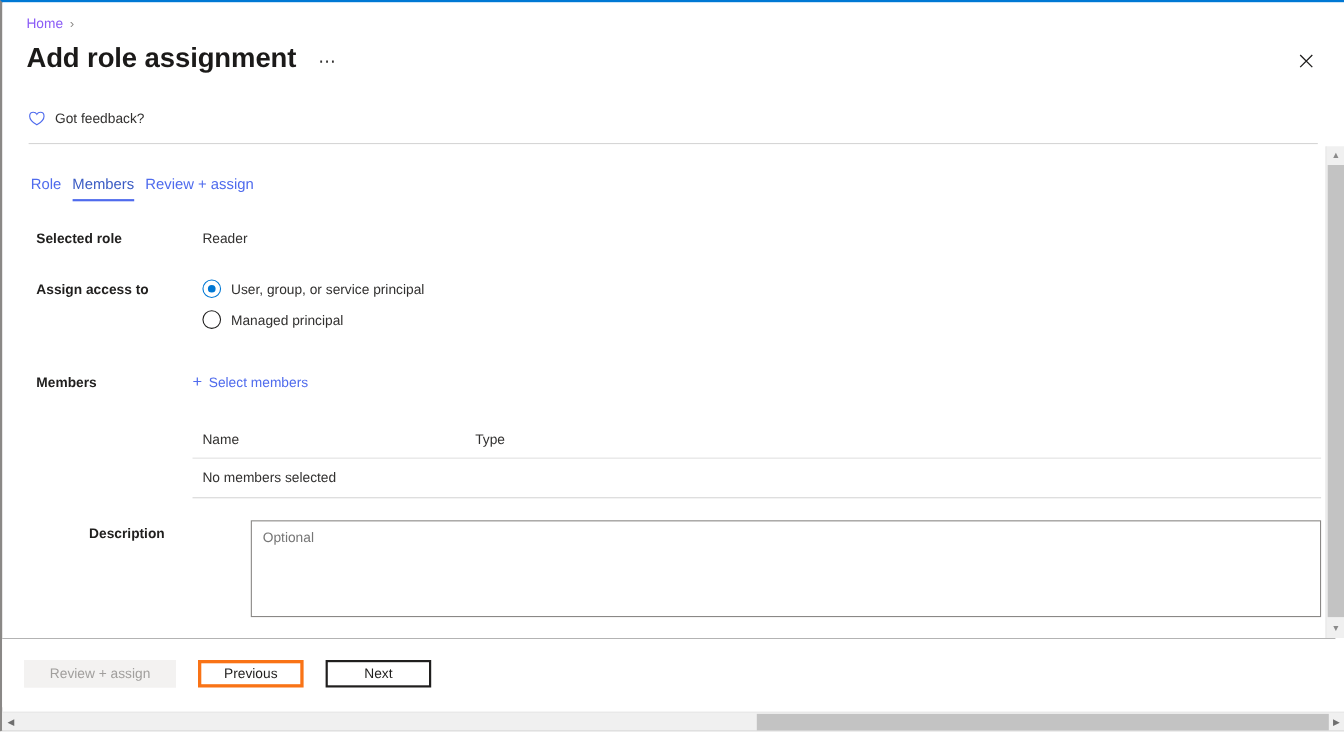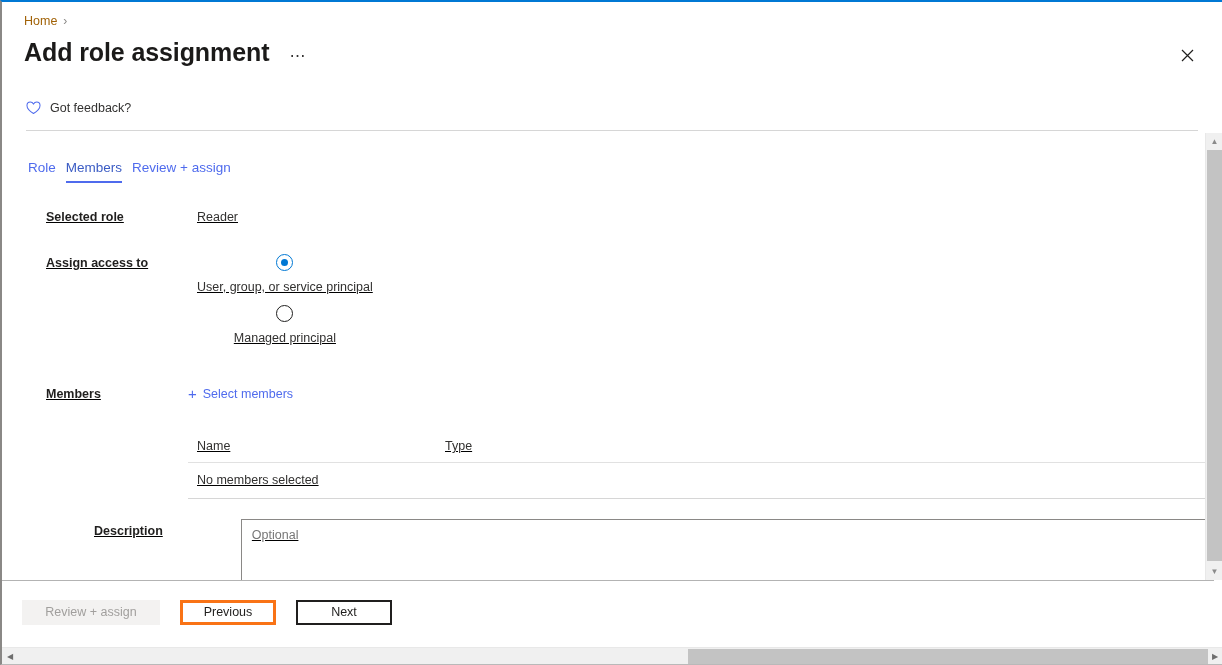--- a/index.html
+++ b/index.html
@@ -17,21 +17,21 @@
     border-left: 2px solid #8a8886;
     border-bottom: 1px solid #b9b9b9;
   }
 
   
   .breadcrumb {
     position: absolute; left: 22px; top: 12px;
     display: flex; align-items: center; gap: 6px;
     font-size: 12.5px;
   }
-  .breadcrumb-link { color: #a16207; cursor: pointer; }
+  .breadcrumb-link { color: #8b5cf6; cursor: pointer; }
   .breadcrumb-sep { color: #8a8886; font-size: 12px; }
 
   .title-row {
     position: absolute; left: 22px; top: 36px;
     display: flex; align-items: center; gap: 16px;
   }
   .page-title {
     font-size: 25px; font-weight: 600; color: #1b1a19;
     letter-spacing: -0.1px; line-height: 1.15;
   }
@@ -69,31 +69,31 @@
     font-size: 13.5px; color: #4f6bed; cursor: pointer;
     padding-bottom: 8px; position: relative; white-space: nowrap;
   }
   .tab.active { color: #3b5cc4; }
   .tab.active::after {
     content: ""; position: absolute; left: 0; right: 0; bottom: 0;
     height: 2px; background: #4f6bed;
   }
 
   
-  .form { position: absolute; left: 16px; top: 206px; width: 1196px; text-decoration: underline; }
+  .form { position: absolute; left: 3px; top: 206px; width: 1196px; }
   .row { display: flex; align-items: flex-start; }
   .row-label {
     width: 179px; padding-left: 28px;
     font-size: 12.5px; font-weight: 700; color: #201f1e;
     line-height: 18px;
   }
   .row-value { font-size: 12.5px; color: #323130; line-height: 18px; }
 
   .radio-group { display: flex; flex-direction: column; gap: 11px; }
-  .radio-item { display: flex; align-items: center; gap: 9px; cursor: pointer; flex-direction: column; }
+  .radio-item { display: flex; align-items: center; gap: 9px; cursor: pointer; }
   .radio-outer {
     width: 17px; height: 17px; border-radius: 50%;
     border: 1.6px solid #201f1e; background: #fff;
     display: flex; align-items: center; justify-content: center;
     flex: 0 0 auto;
   }
   .radio-outer.checked { border-color: #0078d4; }
   .radio-dot { width: 7px; height: 7px; border-radius: 50%; background: #0078d4; }
   .radio-label { font-size: 12.5px; color: #323130; }
 
@@ -113,21 +113,21 @@
   .mt-th.c1 { width: 248px; }
   .mt-th.c2 { width: 252px; }
   .mt-row {
     display: flex; padding: 10px 0 11px 9px;
     border-bottom: 1px solid #d6d6d6;
   }
   .mt-empty { font-size: 12.5px; color: #323130; }
 
   
   .desc-area {
-    width: 1000px; height: 68px;
+    width: 1000px; height: 88px;
     border: 1px solid #8a8886; background: #fff;
     padding: 8px 10px;
     font-family: "Liberation Sans", sans-serif;
     font-size: 12.5px; color: #323130; resize: none; outline: none;
   }
   .desc-area::placeholder { color: #767676; }
 
   
   .footer-sep {
     position: absolute; left: 0; top: 578px;

